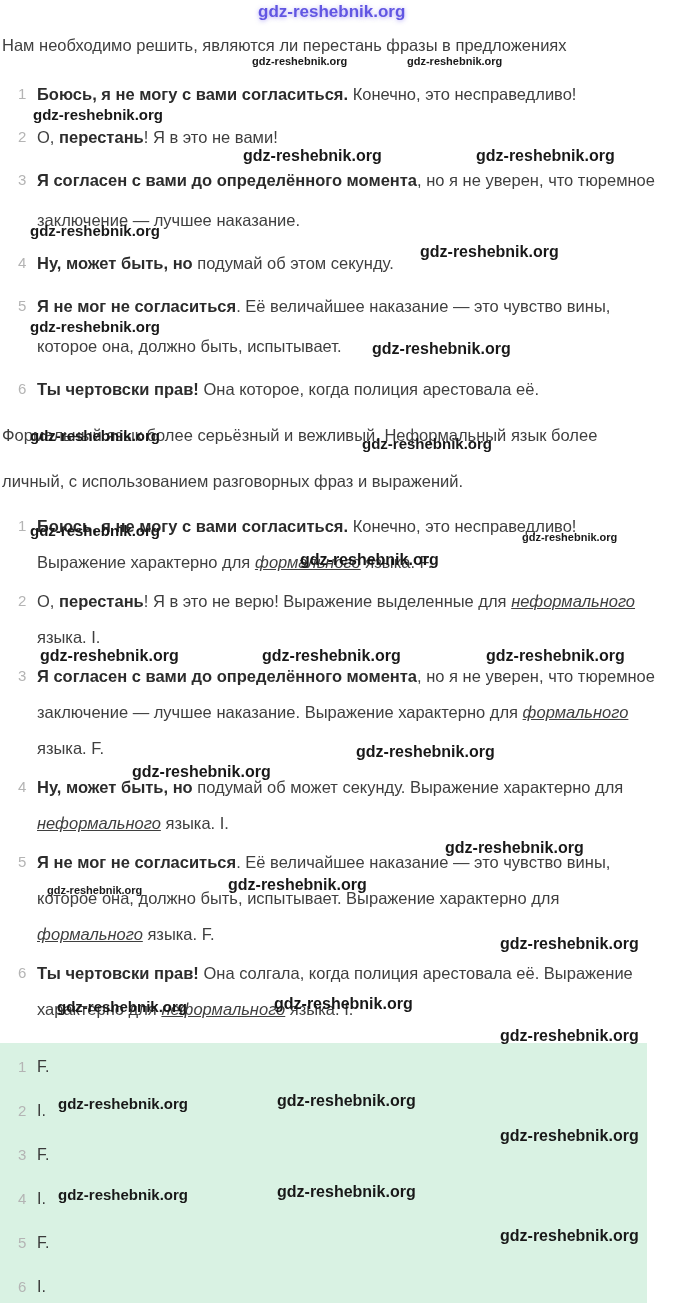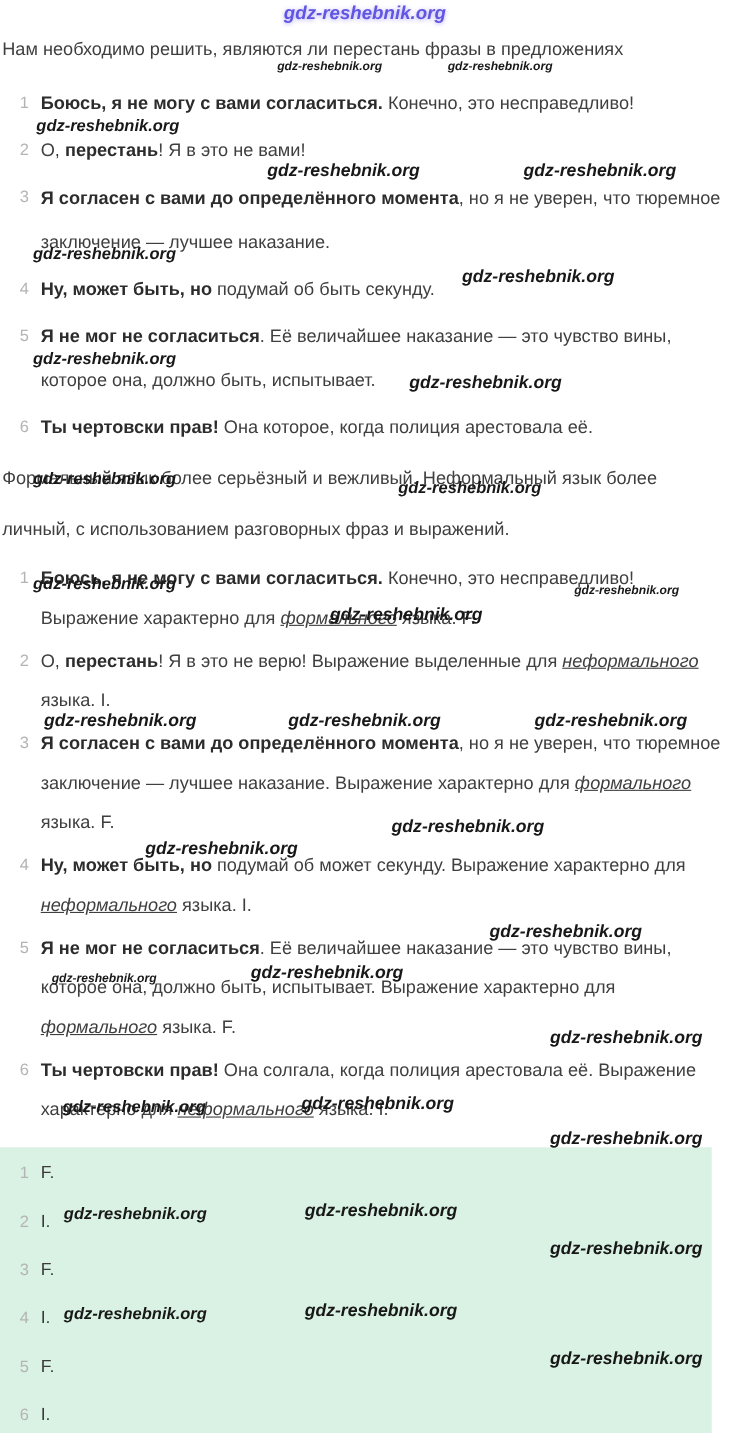--- a/index.html
+++ b/index.html
@@ -23,21 +23,21 @@
 
   .answer-list { margin-top:4px; }
   .answer-list .txt, .answer-list .num { line-height:36px; }
 
   .answer-box { position:absolute; left:0; top:1043px; width:647px; height:260px; background:var(--box-bg, #d9f2e3); }
   .final-list { padding-top:2px; }
   .final-list .txt { font-size:16px; line-height:44px; color:#3a3a3a; }
   .final-list .num { line-height:44px; }
   .final-list li { margin-bottom:0; }
 
-  .wm-layer { position:absolute; left:0; top:0; width:100%; height:100%; pointer-events:none; z-index:6;font-style:italic; }
+  .wm-layer { position:absolute; left:0; top:0; width:100%; height:100%; pointer-events:none; z-index:6; }
   .wm { position:absolute; font-weight:700; color:#181818; white-space:nowrap; line-height:1.2; }
   .wm-accent { color:var(--accent, #6156e2); text-shadow:0 1px 4px rgba(110,90,240,.5); }
 </style>
 </head>
 <body>
 
 <div class="page">
   <p class="intro">Нам необходимо решить, являются ли перестань фразы в предложениях</p>
 
   <ol class="list task-list" id="task-list">
@@ -48,21 +48,21 @@
       <li>
         <span class="num">2</span>
         <span class="txt"><span class="seg">О, </span><span class="seg-bold">перестань</span><span class="seg">! Я в это не вами!</span></span>
       </li>
       <li>
         <span class="num">3</span>
         <span class="txt"><span class="seg-bold">Я согласен с вами до определённого момента</span><span class="seg">, но я не уверен, что тюремное заключение — лучшее наказание.</span></span>
       </li>
       <li>
         <span class="num">4</span>
-        <span class="txt"><span class="seg-bold">Ну, может быть, но</span><span class="seg"> подумай об быть секунду.</span></span>
+        <span class="txt"><span class="seg-bold">Ну, может быть, но</span><span class="seg"> подумай об этом секунду.</span></span>
       </li>
       <li>
         <span class="num">5</span>
         <span class="txt"><span class="seg-bold">Я не мог не согласиться</span><span class="seg">. Её величайшее наказание — это чувство вины, которое она, должно быть, испытывает.</span></span>
       </li>
       <li>
         <span class="num">6</span>
         <span class="txt"><span class="seg-bold">Ты чертовски прав!</span><span class="seg"> Она которое, когда полиция арестовала её.</span></span>
       </li>
     </ol>

